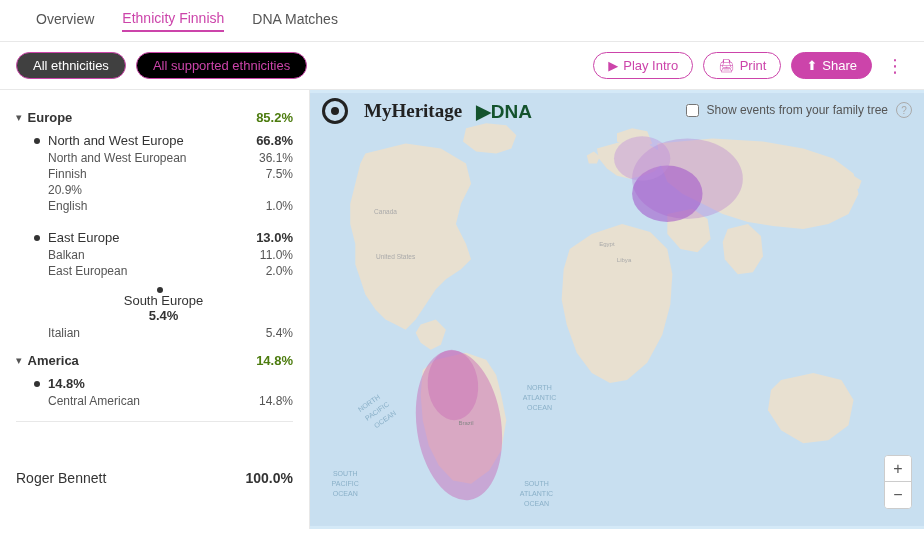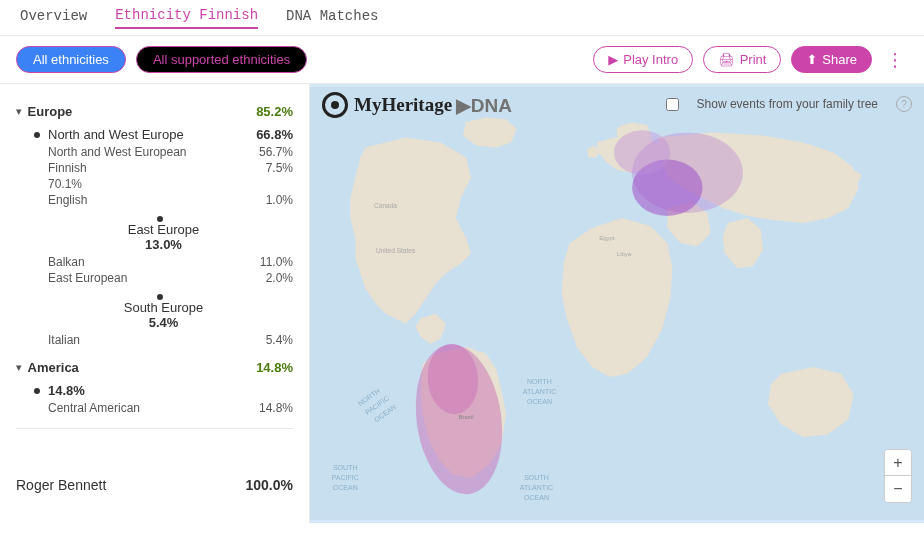--- a/index.html
+++ b/index.html
@@ -1,26 +1,26 @@
 <!DOCTYPE html>
 <html><head>
   <meta charset="utf-8">
   <style>
     * { box-sizing: border-box; margin: 0; padding: 0; }
     body { font-family: -apple-system, BlinkMacSystemFont, 'Segoe UI', Arial, sans-serif; background: #fff; font-size: 13px; color: #333; width: 924px; height: 533px; overflow: hidden; }
 
     
-    .top-nav { display: flex; align-items: center; padding: 0 20px; height: 36px; border-bottom: 1px solid #e8e8e8; gap: 28px; font-family: Liberation Mono, monospace; }
+    .top-nav { display: flex; align-items: center; padding: 0 36px; height: 42px; border-bottom: 1px solid #e8e8e8; gap: 28px; }
     .nav-item { font-size: 14px; color: #555; cursor: pointer; padding-bottom: 4px; text-decoration: none; }
     .nav-item.active { color: #cc44aa; border-bottom: 2px solid #cc44aa; font-weight: 500; }
 
     
     .filter-bar { display: flex; align-items: center; padding: 10px 16px; gap: 10px; border-bottom: 1px solid #e8e8e8; }
     .filter-btn { border: 1.5px solid #cc44aa; border-radius: 20px; padding: 5px 16px; font-size: 13px; cursor: pointer; background: #000000; color: #cc44aa; }
-    .filter-btn.active { background: #3b82f6; color: #fff; }
+    .filter-btn.active { background: #404040; color: #fff; }
     .spacer { flex: 1; }
     .action-btn { display: flex; align-items: center; gap: 5px; border: 1.5px solid #cc44aa; border-radius: 20px; padding: 5px 14px; font-size: 13px; cursor: pointer; background: #fff; color: #cc44aa; }
     .action-btn.filled { background: #cc44aa; color: #fff; border-color: #cc44aa; }
     .three-dots { font-size: 18px; color: #cc44aa; cursor: pointer; padding: 0 4px; }
 
     
     .main { display: flex; height: calc(533px - 42px - 52px); }
 
     
     .left-panel { width: 310px; min-width: 310px; overflow-y: auto; padding: 12px 16px; border-right: 1px solid #e8e8e8; }
@@ -40,27 +40,27 @@
     .sub-sub-pct { font-size: 12px; color: #555; }
 
     .divider { height: 1px; background: #e8e8e8; margin: 12px 0; }
 
     .person-row { display: flex; align-items: center; padding: 4px 0; margin-top: 44px; }
     .person-name { flex: 1; font-size: 14px; font-weight: 500; color: #333; }
     .person-pct { font-size: 14px; font-weight: 600; color: #333; }
 
     
     .right-panel { flex: 1; position: relative; overflow: hidden; background: #d4e9f7; }
-    .map-header { position: absolute; top: 8px; left: 12px; z-index: 10; display: flex; align-items: center; gap: 4px; }
+    .map-header { position: absolute; top: 8px; left: 12px; z-index: 10; display: flex; align-items: center; gap: 14px; }
     .logo-text { font-size: 19px; font-weight: 700; color: #222; font-family: Georgia, serif; }
-    .logo-dna { color: #737373; font-size: 19px; font-weight: 700; }
+    .logo-dna { color: #14532d; font-size: 19px; font-weight: 700; }
     .logo-circle { width: 26px; height: 26px; border-radius: 50%; border: 3px solid #222; display: flex; align-items: center; justify-content: center; margin-right: 2px; }
     .logo-circle-inner { width: 8px; height: 8px; border-radius: 50%; background: #222; }
 
-    .show-events { position: absolute; top: 12px; right: 12px; z-index: 10; display: flex; align-items: center; gap: 18px; font-size: 12px; color: #555; }
+    .show-events { position: absolute; top: 12px; right: 12px; z-index: 10; display: flex; align-items: center; gap: 8px; font-size: 12px; color: #555; }
     .show-events input[type=checkbox] { cursor: pointer; }
     .help-circle { width: 16px; height: 16px; border-radius: 50%; border: 1.5px solid #aaa; display: flex; align-items: center; justify-content: center; font-size: 10px; color: #aaa; cursor: pointer; }
 
     
     .map-container { width: 100%; height: 100%; position: relative; }
 
     
     .zoom-controls { position: absolute; bottom: 20px; right: 12px; z-index: 10; display: flex; flex-direction: column; border: 1px solid #ccc; background: #fff; border-radius: 4px; overflow: hidden; }
     .zoom-btn { width: 26px; height: 26px; display: flex; align-items: center; justify-content: center; font-size: 16px; cursor: pointer; color: #555; border: none; background: #fff; line-height: 1; }
     .zoom-btn:first-child { border-bottom: 1px solid #ccc; }
@@ -103,35 +103,35 @@
       <span class="region-pct">85.2%</span>
     </div>
 
     <div class="sub-region">
       <span class="bullet"></span>
       <span class="sub-region-name">North and West Europe</span>
       <span class="sub-region-pct">66.8%</span>
     </div>
     <div class="sub-sub-region">
       <span class="sub-sub-name">North and West European</span>
-      <span class="sub-sub-pct">56.7%</span>
+      <span class="sub-sub-pct">36.1%</span>
     </div>
     <div class="sub-sub-region">
       <span class="sub-sub-name">Finnish</span>
       <span class="sub-sub-pct">7.5%</span>
     </div>
     <div class="sub-sub-region">
-      <span class="sub-sub-pct">70.1%</span>
+      <span class="sub-sub-pct">20.9%</span>
     </div>
     <div class="sub-sub-region">
       <span class="sub-sub-name">English</span>
       <span class="sub-sub-pct">1.0%</span>
     </div>
 
-    <div class="sub-region" style="margin-top:6px;flex-direction:column;">
+    <div class="sub-region" style="margin-top:14px;">
       <span class="bullet"></span>
       <span class="sub-region-name">East Europe</span>
       <span class="sub-region-pct">13.0%</span>
     </div>
     <div class="sub-sub-region">
       <span class="sub-sub-name">Balkan</span>
       <span class="sub-sub-pct">11.0%</span>
     </div>
     <div class="sub-sub-region">
       <span class="sub-sub-name">East European</span>

